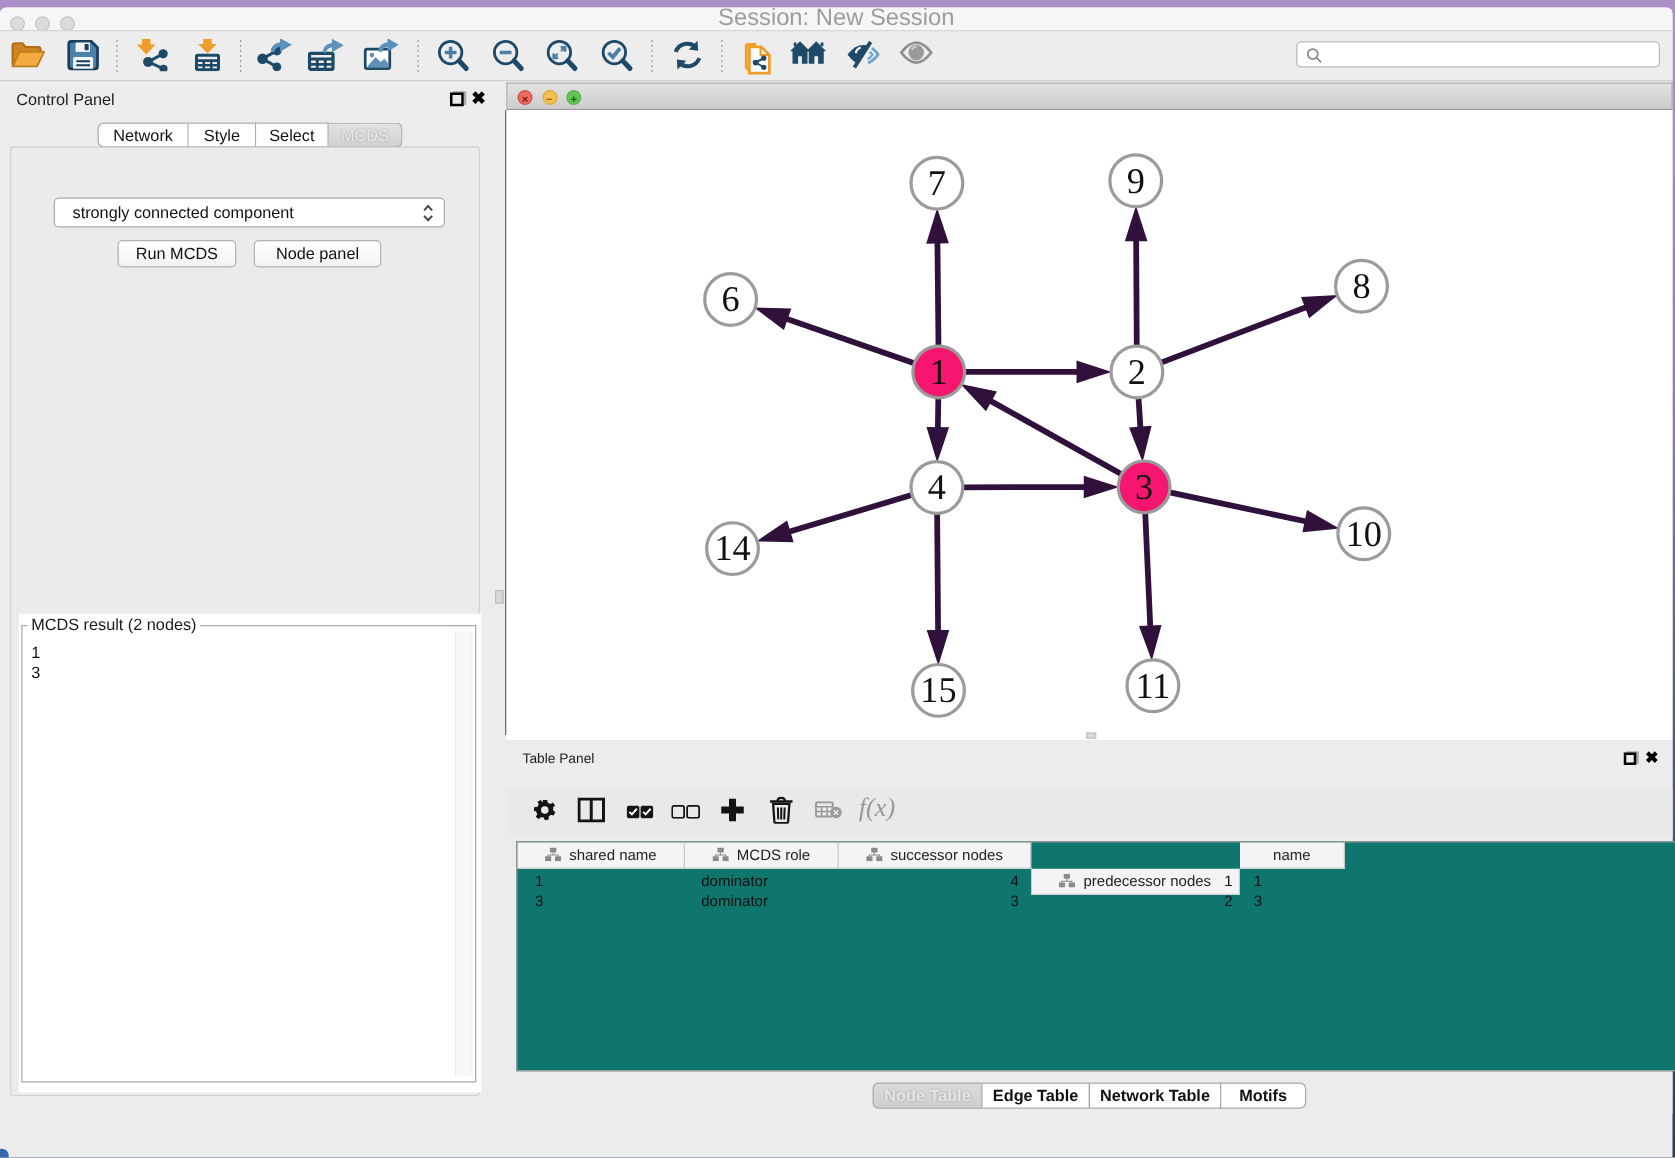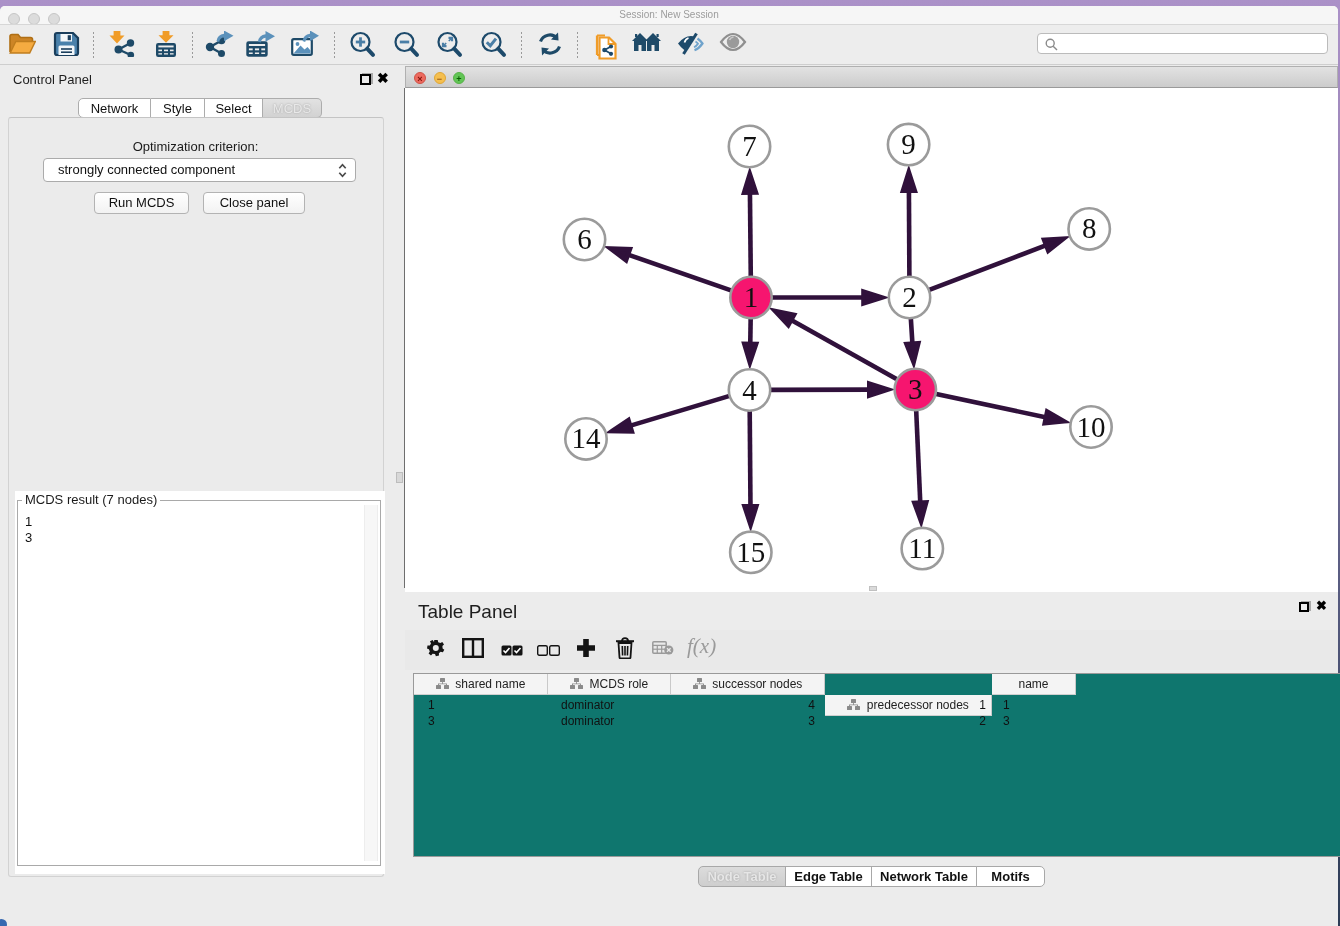--- a/index.html
+++ b/index.html
@@ -3,21 +3,21 @@
 <meta charset="utf-8">
 <style>
 * { margin:0; padding:0; box-sizing:border-box; }
 html,body { width:1340px; height:926px; overflow:hidden; }
 body { background:linear-gradient(180deg,#ab91c8 0%,#9c86b8 20%,#8d7cab 35%,#5d5f85 60%,#3a4663 85%,#2d3c56 100%); font-family:"Liberation Sans", sans-serif; position:relative; }
 .abs { position:absolute; }
 #win { left:0; top:6px; width:1338px; height:920px; background:#ececec; border-radius:5px 5px 0 0; }
 
 #titlebar { left:0; top:0; width:1338px; height:18px; background:#f6f6f6; border-radius:5px 5px 0 0; }
 #titlebar .tl { position:absolute; top:7px; width:12px; height:12px; border-radius:50%; background:#dcdcdc; border:1px solid #c6c6c6; }
-#wintitle { width:100%; text-align:center; top:0px; font-size:10px; color:#9c9c9c; line-height:18px; }
+#wintitle { width:100%; text-align:center; top:0px; font-size:19px; color:#9c9c9c; line-height:18px; }
 
 #toolbar { left:0; top:18px; width:1338px; height:41px; background:#ededed; border-top:1px solid #d7d7d7; border-bottom:1px solid #cecece; }
 .sep { position:absolute; top:7px; height:26px; width:1px; background-image:linear-gradient(#9a9a9a 50%, rgba(255,255,255,0) 50%); background-size:1px 4px; }
 .ticon { position:absolute; top:6px; }
 #searchbox { position:absolute; left:1037px; top:8px; width:291px; height:21px; background:#fff; border:1px solid #bbb; border-radius:4px; }
 
 #cpanel { left:0; top:60px; width:391px; height:831px; background:#ececec; }
 #cpanel-h { left:13px; top:6px; font-size:13px; color:#1e1e1e; }
 .hicon { position:absolute; font-size:12px; color:#000; }
 .tabs { position:absolute; display:flex; }
@@ -40,21 +40,21 @@
 
 #netwin { left:405px; top:60px; width:933px; height:532px; }
 #net-title { left:0; top:0; width:933px; height:22px; background:linear-gradient(#e2e2e2,#cccccc); border:1px solid #b0b0b0; border-bottom:1px solid #9a9a9a; }
 #net-title .t { width:100%; text-align:center; top:0px; font-size:18px; font-weight:bold; color:#111; line-height:21px;margin-top:34px; }
 .mac { position:absolute; top:5px; width:12px; height:12px; border-radius:50%; font-size:9px; font-weight:bold; text-align:center; line-height:12px; }
 #canvas { left:0; top:22px; width:933px; height:504px; background:#fff; }
 .nl { font-family:"Liberation Serif", serif; font-size:29px; fill:#111; text-anchor:middle; }
 #split-handle { left:464px; top:520px; width:8px; height:5px; background:#dadada; border:1px solid #c0c0c0; }
 
 #tpanel { left:405px; top:586px; width:933px; height:299px; background:#ececec; }
-#tpanel-h { left:13px; top:9px; font-size:19px; color:#1e1e1e; }
+#tpanel-h { left:13px; top:9px; font-size:11px; color:#1e1e1e; }
 #ttoolbar { left:0px; top:38px; width:933px; height:40px; background:#e9e9e9; }
 #tablebox { left:8px; top:81px; width:1050px; height:184px; background:#0f766e; border:1px solid #9a9a9a;padding-left:43px; }
 .th { position:absolute; top:0; height:21px; background:#f4f4f4; border-right:1px solid #c9c9c9; border-bottom:1px solid #cfcfcf; font-size:12px; color:#222; text-align:center; line-height:21px; }
 .td { position:absolute; font-size:12px; color:#111; height:16px; line-height:16px; }
 .btabs { left:0; top:274px; width:933px; text-align:center; }
 .btab { display:inline-block; height:21px; border:1px solid #a8a8a8; background:#fff; border-radius:0; font-size:13px; font-weight:bold; color:#111; line-height:19px; margin:0 0 0 -1px; box-sizing:border-box; }
 .btab.first { border-radius:5px 0 0 5px; margin-left:0; }
 .btab.end { border-radius:0 5px 5px 0; }
 .btab.sel { background:linear-gradient(#dcdcdc,#cecece); color:#e6e6e6; text-shadow:0 0 2px #9f9f9f; }
 
@@ -206,34 +206,33 @@
     <div class="abs" id="cpanel-h">Control Panel</div>
     <div class="hicon" style="left:360px; top:8px; width:11px; height:11px; border:2px solid #000; box-shadow:2px -1px 0 #aaa;"></div>
     <div class="hicon" style="left:377px; top:4px; font-size:14px; font-weight:bold;">✖</div>
     <div class="tabs" style="left:78px; top:32px;">
       <div class="tab first" style="width:73px;">Network</div>
       <div class="tab" style="width:54px;">Style</div>
       <div class="tab" style="width:58px;">Select</div>
       <div class="tab last sel" style="width:59px;">MCDS</div>
     </div>
     <div class="abs" id="cp-box"></div>
-    <div class="abs" id="optlabel">Optimization criterion:</div>
     <div class="abs" id="dropdown">strongly connected component
       <svg style="position:absolute; right:8px; top:4px;" width="9" height="15" viewBox="0 0 9 15">
           <path d="M1.3 5.3 L4.5 1.8 L7.7 5.3 M1.3 9.7 L4.5 13.2 L7.7 9.7" fill="none" stroke="#4a4a4a" stroke-width="1.7"></path>
         </svg>
     </div>
     <div class="btn" style="left:94px; top:126px; width:95px;">Run MCDS</div>
-    <div class="btn" style="left:203px; top:126px; width:102px;">Close panel</div>
+    <div class="btn" style="left:203px; top:126px; width:102px;">Node panel</div>
     <div class="abs" id="whitepanel"></div>
     <div class="abs" id="fieldset">
       <div class="abs" id="mcds-text">1<br>3</div>
       <div class="abs" id="mcds-scroll"></div>
     </div>
-    <div class="abs" id="legend">MCDS result (7 nodes)</div>
+    <div class="abs" id="legend">MCDS result (2 nodes)</div>
   </div>
   <div class="abs" id="vdivider"></div>
   <div class="abs" id="vhandle"></div>
   <div class="abs" id="netwin">
     <div class="abs" id="net-title">
       <div class="mac" style="left:8px; background:#ed6a5e; border:1px solid #ce5347; color:#7c0f08;">×</div>
       <div class="mac" style="left:27.5px; background:#f5bf4f; border:1px solid #dfa636; color:#985712;">−</div>
       <div class="mac" style="left:47px; background:#61c555; border:1px solid #58b148; color:#0b5f03;">+</div>
       <div class="abs t">scc.txt</div>
     </div>

